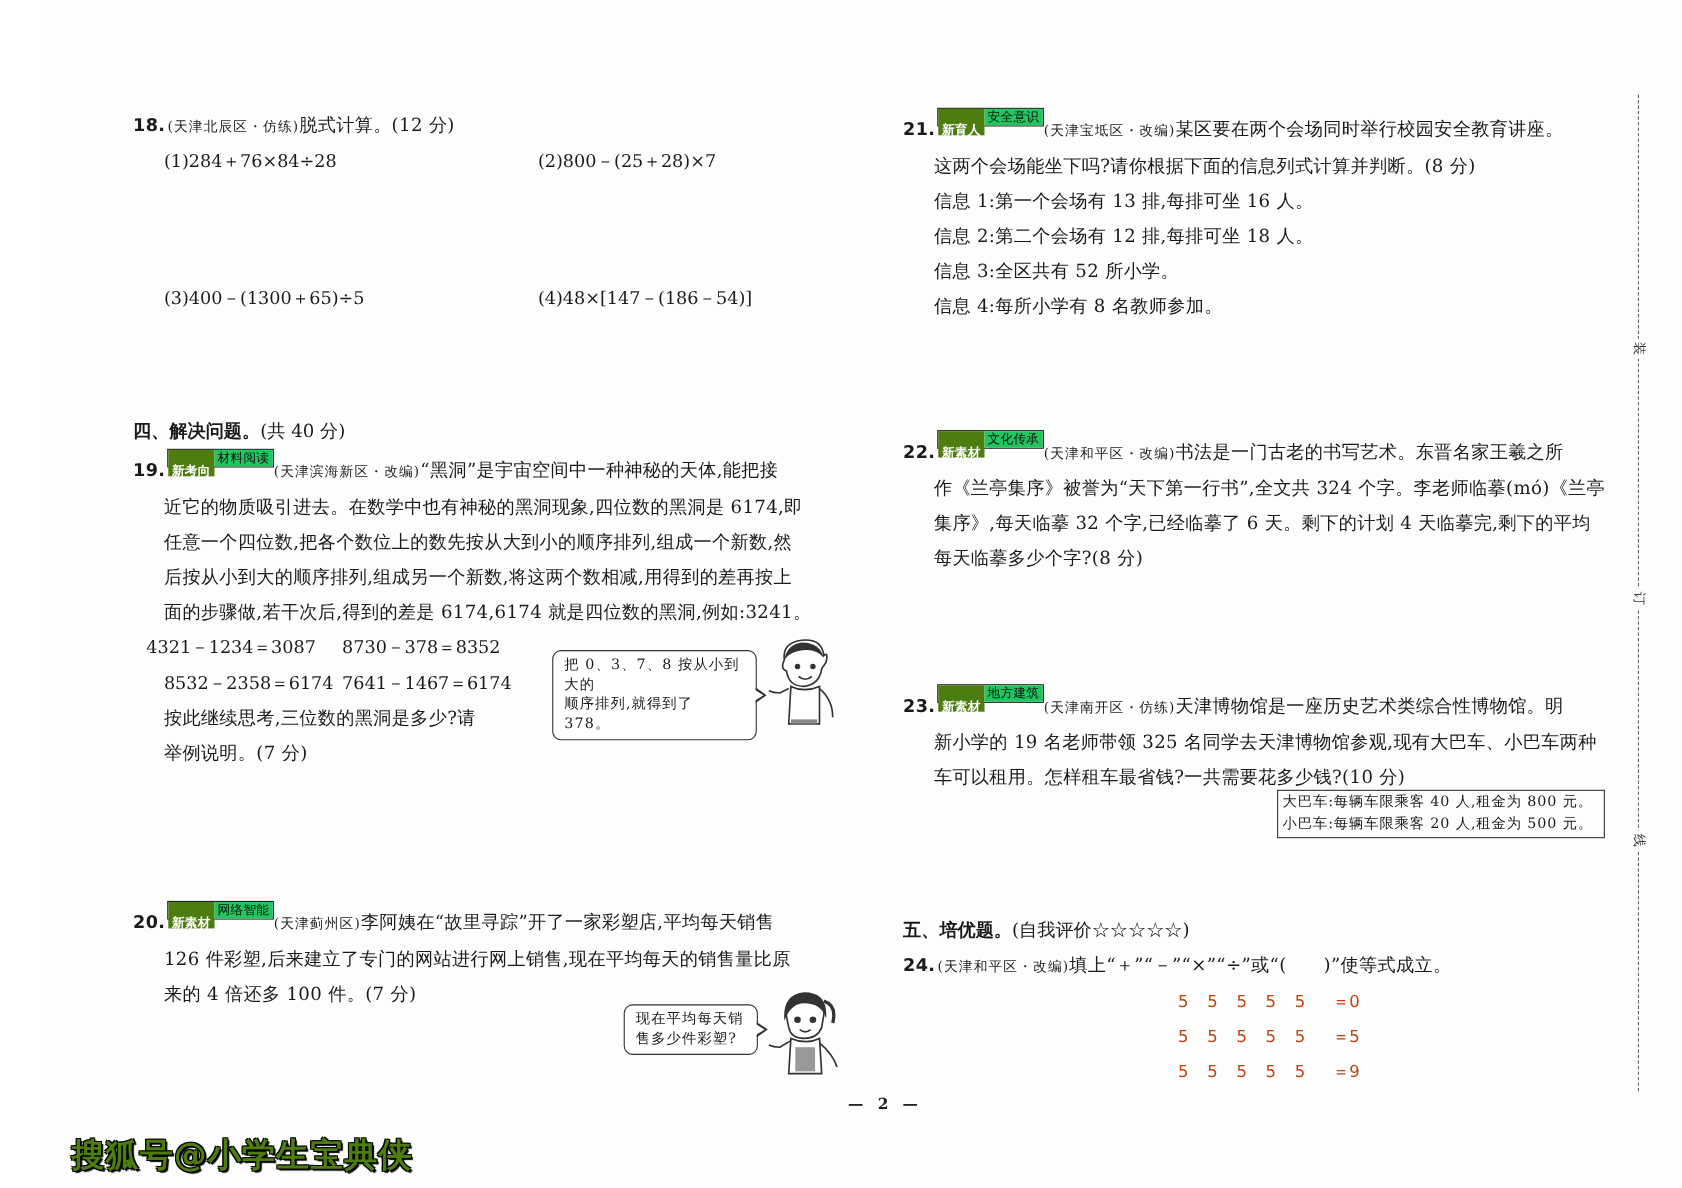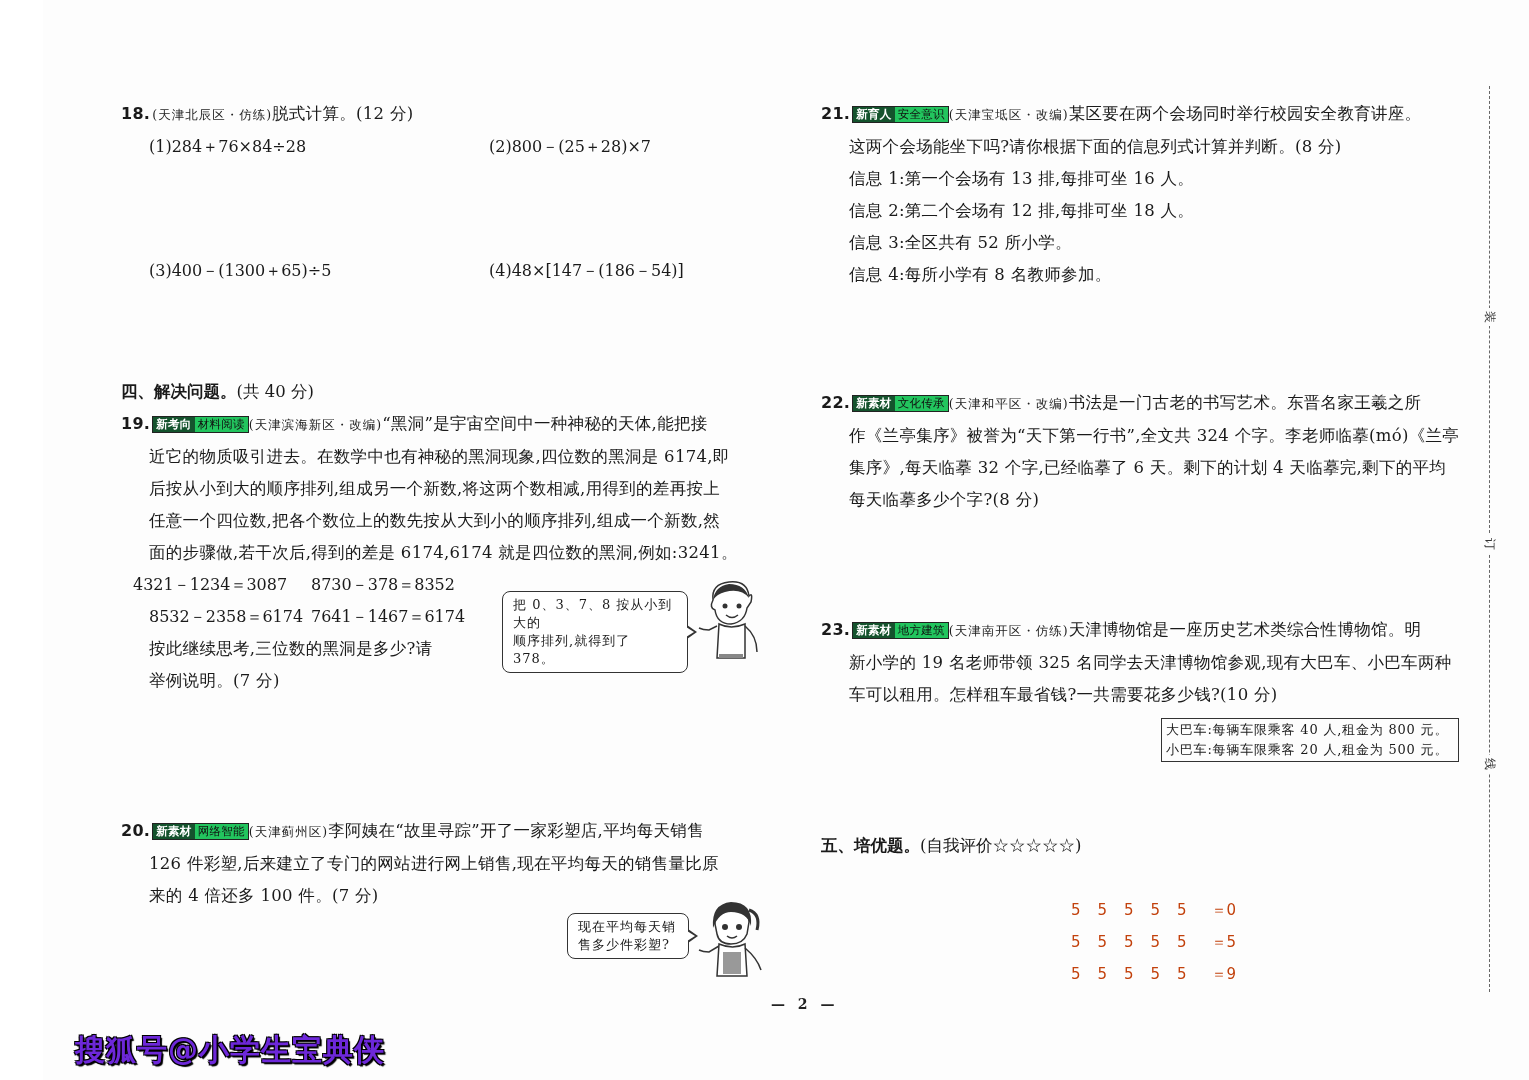--- a/index.html
+++ b/index.html
@@ -13,21 +13,21 @@
   .col-right { left: 778px; top: 98px; width: 645px; }
 
   .line { font-size: 16.5px; line-height: 32px; white-space: nowrap; letter-spacing: 0.3px; }
   .indent { padding-left: 28px; }
   .qnum { font-family: "DejaVu Sans", "Liberation Sans", sans-serif; font-weight: bold; font-size: 16px; margin-right: 2px; }
   .src { font-size: 12.5px; letter-spacing: 1px; color: #222; }
   .section-title { font-family: "DejaVu Sans", "Liberation Sans", sans-serif; font-weight: bold; font-size: 16.5px; line-height: 32px; }
   .section-title .sub { font-weight: normal; font-family: "DejaVu Serif", "Liberation Serif", serif; }
 
   .badge { display: inline-flex; vertical-align: 1px; border: 1px solid #222; height: 17px; font-size: 11.5px; line-height: 15px; font-family: "DejaVu Sans", "Liberation Sans", sans-serif; }
-  .badge .b-dark { background: #14532d; color: #fff; padding: 0 3px; font-weight: bold; }
+  .badge .b-dark { background: #4d7c0f; color: #fff; padding: 12px 3px; font-weight: bold; }
   .badge .b-light { background: #22c55e; color: #111; padding: 0 3px; }
 
   .calc-row { position: relative; height: 32px; }
   .calc-row span { position: absolute; top: 0; font-size: 16px; line-height: 32px; white-space: nowrap; }
 
   .bubble { position: absolute; border: 1.5px solid #333; border-radius: 8px; background: #fff; padding: 4px 10px; font-size: 13px; line-height: 18px; letter-spacing: 1px; }
   .bubble::after { content: ""; position: absolute; right: -10px; top: 50%; margin-top: -7px; width: 0; height: 0; border-top: 7px solid transparent; border-bottom: 7px solid transparent; border-left: 10px solid #333; }
   .bubble::before { content: ""; position: absolute; right: -7px; top: 50%; margin-top: -5px; width: 0; height: 0; border-top: 5px solid transparent; border-bottom: 5px solid transparent; border-left: 8px solid #fff; z-index: 1; }
 
   .figure { position: absolute; }
@@ -37,21 +37,21 @@
   .eq-grid { position: absolute; font-family: "DejaVu Sans", "Liberation Sans", sans-serif; font-size: 15px; color: #c2410c; }
   .eq-row { height: 32px; line-height: 32px; white-space: nowrap; }
   .eq-row span { display: inline-block; width: 26.5px; }
   .eq-row .eq-res { width: 40px; padding-left: 8px; }
 
   .cutline { position: absolute; left: 1446px; top: 86px; width: 0; height: 906px; border-left: 1.5px dashed #666; }
   .cut-char { position: absolute; left: 1438px; width: 18px; height: 18px; background: #fdfdfd; font-size: 12px; line-height: 18px; text-align: center; transform: rotate(90deg); color: #333; }
 
   .page-num { position: absolute; left: 728px; top: 996px; font-size: 14px; font-weight: bold; letter-spacing: 4px; color: #222; }
 
-  .watermark { position: absolute; left: 32px; top: 1030px; font-family: "DejaVu Sans", "Liberation Sans", sans-serif; font-size: 30px; font-weight: bold; color: #6d28d9; letter-spacing: 1px;
+  .watermark { position: absolute; left: 22px; top: 1030px; font-family: "DejaVu Sans", "Liberation Sans", sans-serif; font-size: 30px; font-weight: bold; color: #4d7c0f; letter-spacing: 1px;
     text-shadow: -1px -1px 0 #000, 1px -1px 0 #000, -1px 1px 0 #000, 1px 1px 0 #000, 2px 2px 1px #000; }
 </style>
 </head>
 <body>
 
 <div class="page">
 
   <div class="col col-left">
 
     <div>
@@ -73,22 +73,22 @@
     </div>
 
     <div>
       <div class="line">
         <span class="qnum">19.</span><span class="badge">
             <span class="b-dark">新考向</span>
             <span class="b-light">材料阅读</span>
           </span><span class="src">(天津滨海新区・改编)</span><span>“黑洞”是宇宙空间中一种神秘的天体,能把接</span>
       </div>
       <div class="line indent">近它的物质吸引进去。在数学中也有神秘的黑洞现象,四位数的黑洞是 6174,即</div>
+      <div class="line indent">任意一个四位数,把各个数位上的数先按从大到小的顺序排列,组成一个新数,然</div>
       <div class="line indent">后按从小到大的顺序排列,组成另一个新数,将这两个数相减,用得到的差再按上</div>
-      <div class="line indent">任意一个四位数,把各个数位上的数先按从大到小的顺序排列,组成一个新数,然</div>
       <div class="line indent">面的步骤做,若干次后,得到的差是 6174,6174 就是四位数的黑洞,例如:3241。</div>
       <div class="calc-row">
         <span style="left:12px;">4321－1234＝3087</span>
         <span style="left:190px;">8730－378＝8352</span>
       </div>
       <div class="calc-row">
         <span style="left:28px;">8532－2358＝6174</span>
         <span style="left:190px;">7641－1467＝6174</span>
       </div>
       <div class="line indent">按此继续思考,三位数的黑洞是多少?请</div>
@@ -182,20 +182,23 @@
 
   <div class="price-box" style="left:1118px; top:718px; width:298px;">
     <div>大巴车:每辆车限乘客 40 人,租金为 800 元。</div>
     <div>小巴车:每辆车限乘客 20 人,租金为 500 元。</div>
   </div>
 
   <div class="col" style="left:778px; top:830px; width:645px;">
     <div class="section-title">
       <span>五、培优题。</span><span class="sub">(自我评价☆☆☆☆☆)</span>
     </div>
+    <div class="line">
+      <span class="qnum">24.</span><span class="src">(天津和平区・改编)</span><span>填上“＋”“－”“×”“÷”或“(　　)”使等式成立。</span>
+    </div>
   </div>
 
   <div class="eq-grid" style="left:1028px; top:894px;">
     <div class="eq-row">
       <span>5</span><span>5</span><span>5</span><span>5</span><span>5</span><span class="eq-res">＝0</span>
     </div>
     <div class="eq-row">
       <span>5</span><span>5</span><span>5</span><span>5</span><span>5</span><span class="eq-res">＝5</span>
     </div>
     <div class="eq-row">

